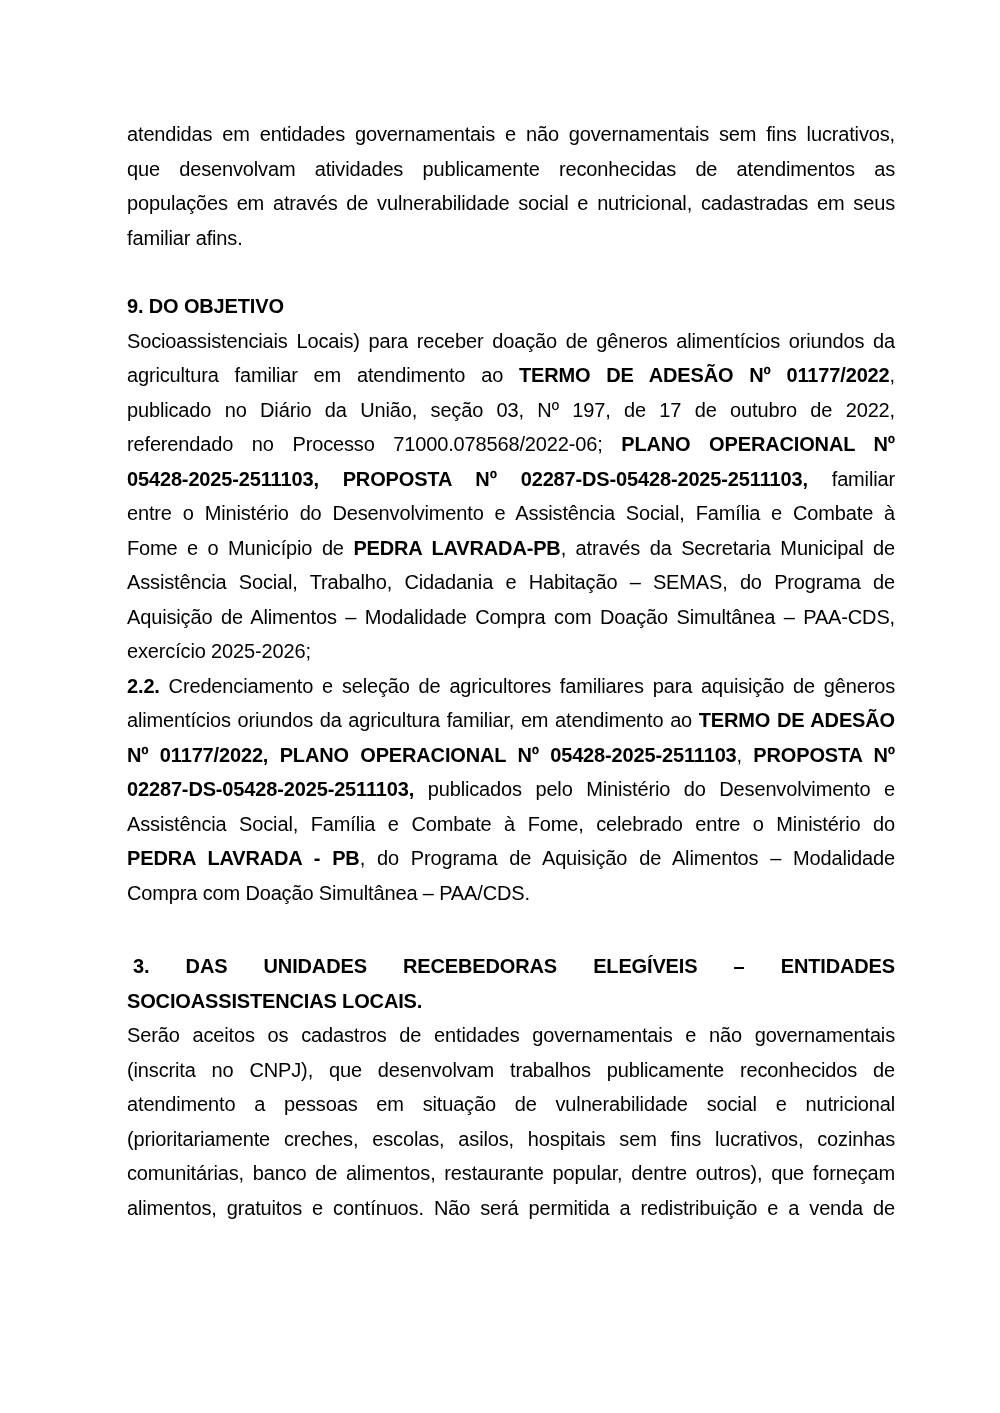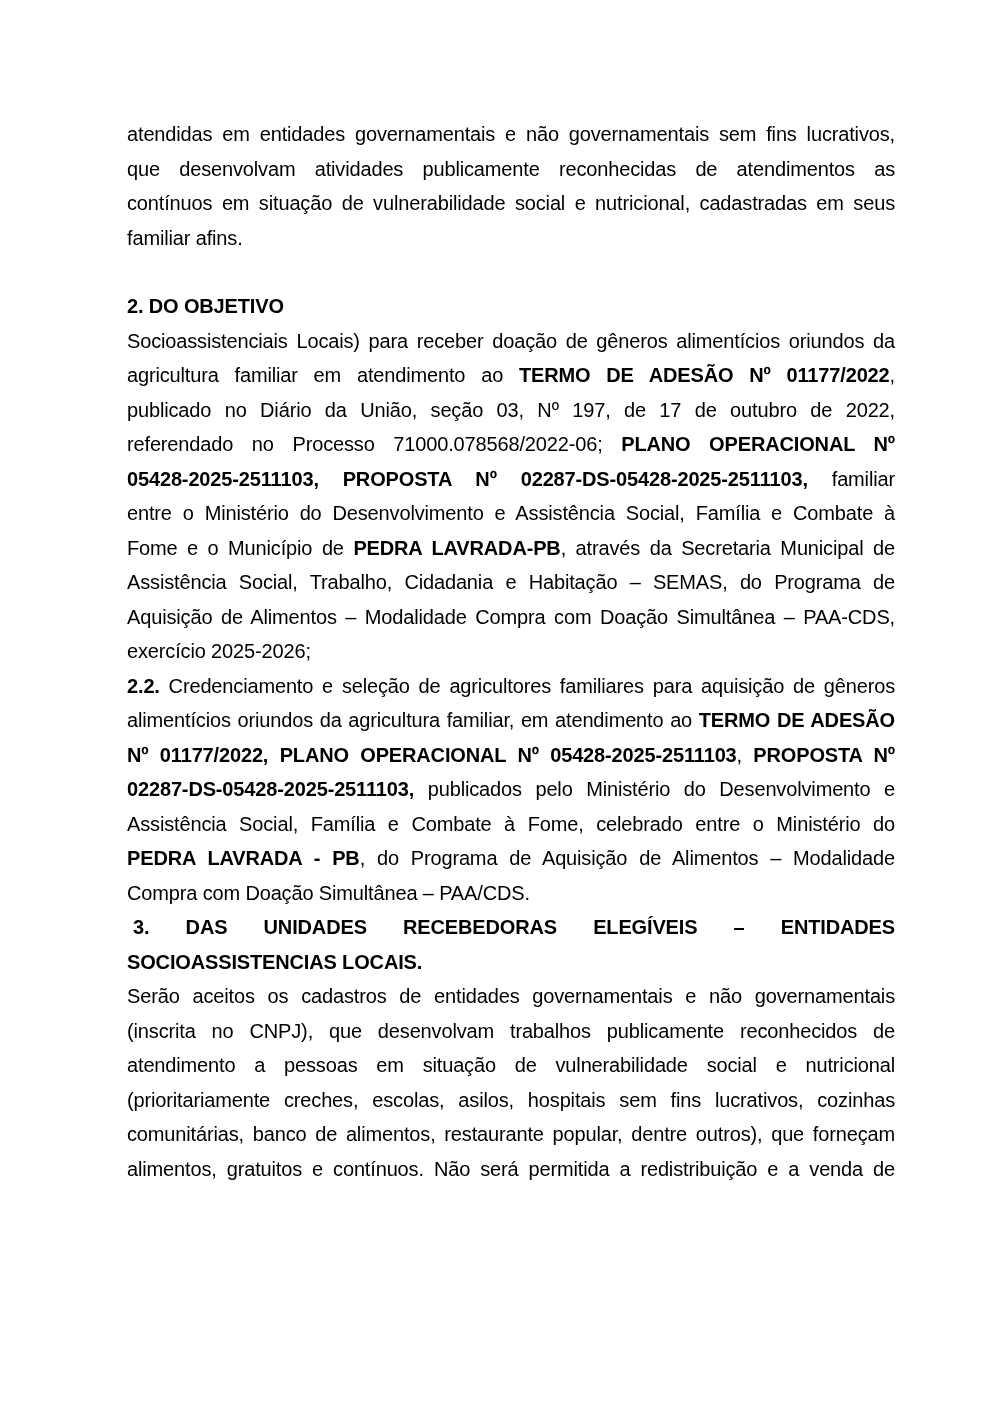--- a/index.html
+++ b/index.html
@@ -21,21 +21,21 @@
     left: 127px;
     top: 117px;
     width: 768px;
   }
   .block {
     margin: 0;
     padding: 0;
   }
   
   .block[data-name="section-2-heading"] { margin-top: 34px; }
-  .block[data-name="section-3-heading"] { }
+  .block[data-name="section-3-heading"] { margin-top: 39px; }
   .line {
     font-size: 20px;
     line-height: 34.5px;
     letter-spacing: -0.15px;
     white-space: normal;
     text-align: justify;
     text-align-last: justify;
     text-justify: inter-word;
   }
   .line.left-last {
@@ -49,25 +49,25 @@
   }
 </style>
 </head>
 <body>
 
 <main class="page" data-name="document-page">
   <section class="content" data-name="document-body">
       <div class="block paragraph" data-name="continuation-paragraph">
         <div class="line" data-name="continuation-paragraph-line-1"><span class="seg-regular" data-name="text-run">atendidas em entidades governamentais  e não governamentais sem fins lucrativos,</span></div>
         <div class="line" data-name="continuation-paragraph-line-2"><span class="seg-regular" data-name="text-run">que desenvolvam atividades publicamente reconhecidas de atendimentos as</span></div>
-        <div class="line" data-name="continuation-paragraph-line-3"><span class="seg-regular" data-name="text-run">contínuos em situação de  vulnerabilidade social e nutricional, cadastradas em seus</span></div>
+        <div class="line" data-name="continuation-paragraph-line-3"><span class="seg-regular" data-name="text-run">populações em através de  vulnerabilidade social e nutricional, cadastradas em seus</span></div>
         <div class="line left-last" data-name="continuation-paragraph-line-4"><span class="seg-regular" data-name="text-run">familiar afins.</span></div>
       </div>
       <div class="block heading" data-name="section-2-heading">
-        <div class="line left-last" data-name="section-2-heading-line-1"><span class="seg-bold" data-name="bold-text-run">2. DO OBJETIVO</span></div>
+        <div class="line left-last" data-name="section-2-heading-line-1"><span class="seg-bold" data-name="bold-text-run">9. DO OBJETIVO</span></div>
       </div>
       <div class="block paragraph" data-name="clause-2-1-paragraph">
         <div class="line" data-name="clause-2-1-paragraph-line-2"><span class="seg-regular" data-name="text-run">Socioassistenciais Locais) para receber doação de gêneros alimentícios  oriundos da</span></div>
         <div class="line" data-name="clause-2-1-paragraph-line-3"><span class="seg-regular" data-name="text-run">agricultura familiar em atendimento ao </span><span class="seg-bold" data-name="bold-text-run">TERMO DE ADESÃO Nº  01177/2022</span><span class="seg-regular" data-name="text-run">,</span></div>
         <div class="line" data-name="clause-2-1-paragraph-line-4"><span class="seg-regular" data-name="text-run">publicado no Diário da União, seção 03, Nº 197, de 17 de outubro de 2022,</span></div>
         <div class="line" data-name="clause-2-1-paragraph-line-5"><span class="seg-regular" data-name="text-run">referendado no Processo 71000.078568/2022-06; </span><span class="seg-bold" data-name="bold-text-run">PLANO OPERACIONAL Nº</span></div>
         <div class="line" data-name="clause-2-1-paragraph-line-6"><span class="seg-bold" data-name="bold-text-run">05428-2025-2511103, PROPOSTA Nº 02287-DS-05428-2025-2511103,</span><span class="seg-regular" data-name="text-run"> familiar</span></div>
         <div class="line" data-name="clause-2-1-paragraph-line-7"><span class="seg-regular" data-name="text-run">entre o Ministério do Desenvolvimento e Assistência  Social, Família e Combate à</span></div>
         <div class="line" data-name="clause-2-1-paragraph-line-8"><span class="seg-regular" data-name="text-run">Fome e o Município de </span><span class="seg-bold" data-name="bold-text-run">PEDRA LAVRADA-PB</span><span class="seg-regular" data-name="text-run">, através da Secretaria Municipal de</span></div>
         <div class="line" data-name="clause-2-1-paragraph-line-9"><span class="seg-regular" data-name="text-run">Assistência Social, Trabalho, Cidadania e Habitação – SEMAS, do Programa de</span></div>

